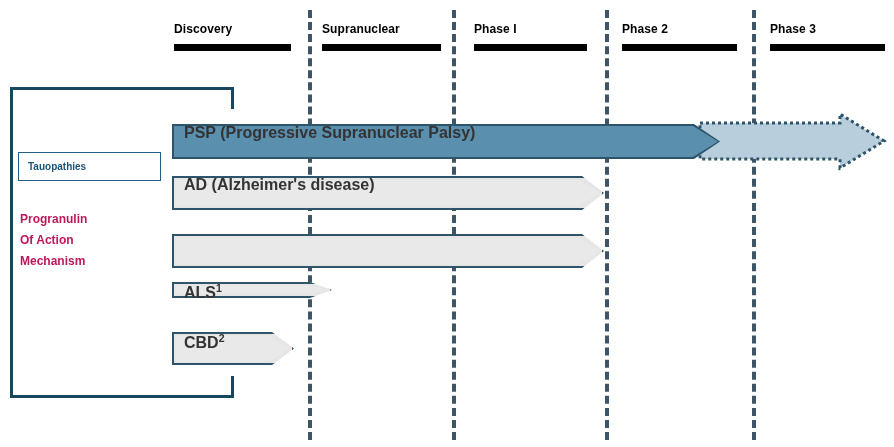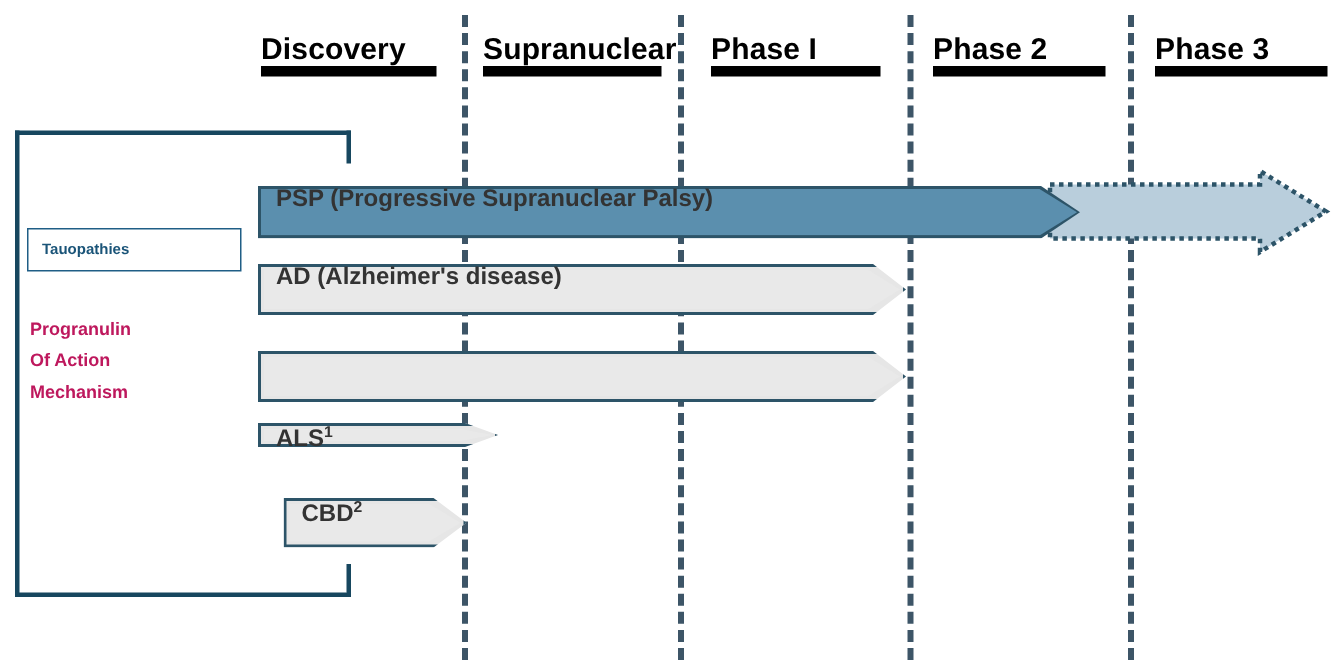--- a/index.html
+++ b/index.html
@@ -10,21 +10,21 @@
     position:relative;
     overflow:hidden;
     -webkit-font-smoothing:antialiased;
   }
   #stage{position:absolute;left:0;top:0;width:894px;height:447px;}
 
   
   .phase-head{position:absolute;}
   .phase-head .ph-label{
     position:absolute;left:0;top:4px;
-    font-size:20px;font-weight:bold;color:#000000;
+    font-size:12px;font-weight:bold;color:#000000;
     white-space:nowrap;letter-spacing:.1px;
   }
   .phase-head .ph-rule{
     position:absolute;left:0;top:26px;height:7px;background:#000000;
   }
 
   
   .divider{
     position:absolute;top:10px;height:430px;width:0;
     border-left:4px dashed #3d5567;
@@ -163,21 +163,21 @@
         <div class="shape arrow-grey">
           <div class="arrow-grey-in"></div>
         </div>
       </div>
       <div class="bar" style="left: 172px; top: 282px; width: 160px; height: 16px;">
         <div class="shape arrow-grey">
           <div class="arrow-grey-in"></div>
         </div>
         <div class="txt"><span>ALS</span><sup>1</sup></div>
       </div>
-      <div class="bar" style="left: 172px; top: 332px; width: 122px; height: 33px; margin-left: 17px;">
+      <div class="bar" style="left: 172px; top: 332px; width: 122px; height: 33px;">
         <div class="shape arrow-grey">
           <div class="arrow-grey-in"></div>
         </div>
         <div class="txt"><span>CBD</span><sup>2</sup></div>
       </div>
     </div>
 
 </div>
 
 </body></html>

